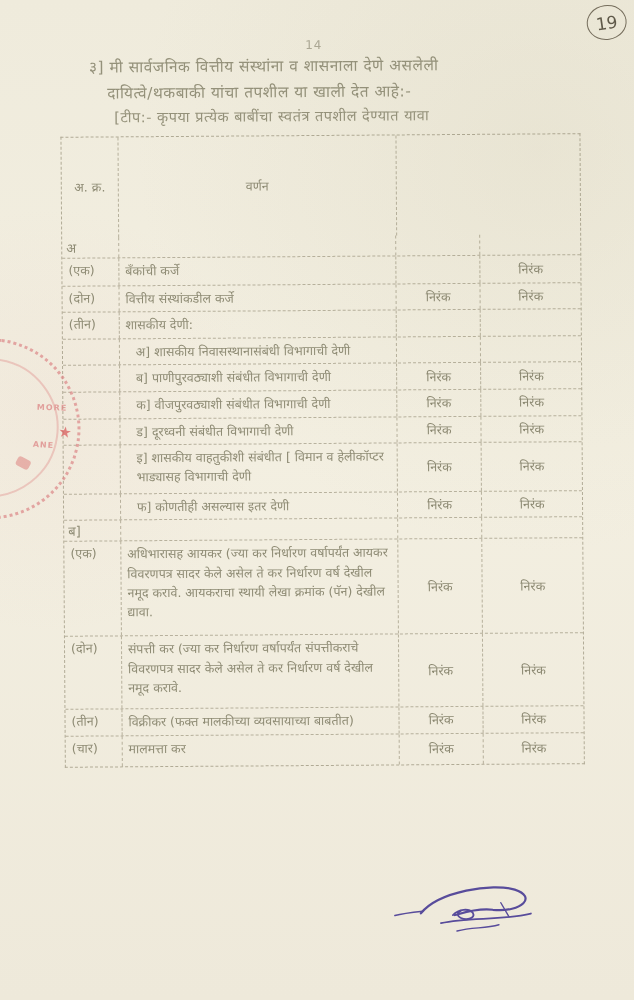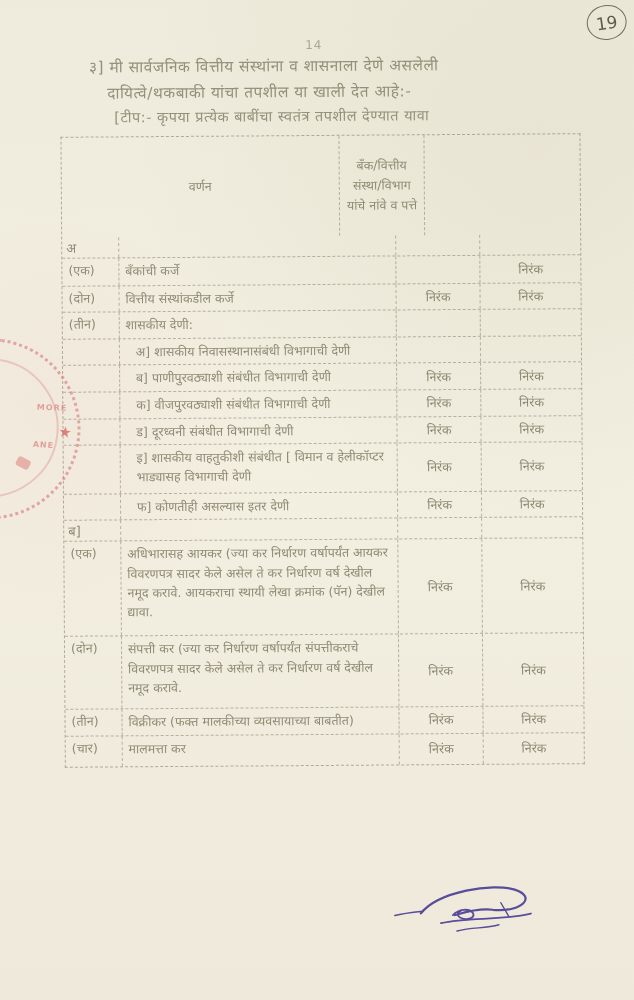--- a/index.html
+++ b/index.html
@@ -83,22 +83,22 @@
     <div class="pagenum">14</div>
 
     <div class="heading">
       <div class="h1">३] मी सार्वजनिक वित्तीय संस्थांना व शासनाला देणे असलेली</div>
       <div class="h2">दायित्वे/थकबाकी यांचा तपशील या खाली देत आहे:-</div>
       <div class="note">[टीप:- कृपया प्रत्येक बाबींचा स्वतंत्र तपशील देण्यात यावा</div>
     </div>
 
     <div class="tbl">
       <div class="row hrow">
+        <div class="cell c1">अ. क्र.</div>
         <div class="cell c2">वर्णन</div>
-        <div class="cell c3">बँक/वित्तीय संस्था/विभाग यांचे नांवे व पत्ते</div>
       </div>
       <div>
           <div class="row marker" style="min-height: 16px;">
             <div class="cell c1">अ</div>
             <div class="cell c2"></div>
             <div class="cell c3 val"></div>
             <div class="cell c4 val"></div>
           </div>
           <div class="row item" style="min-height: 28px;">
             <div class="cell c1">(एक)</div>

